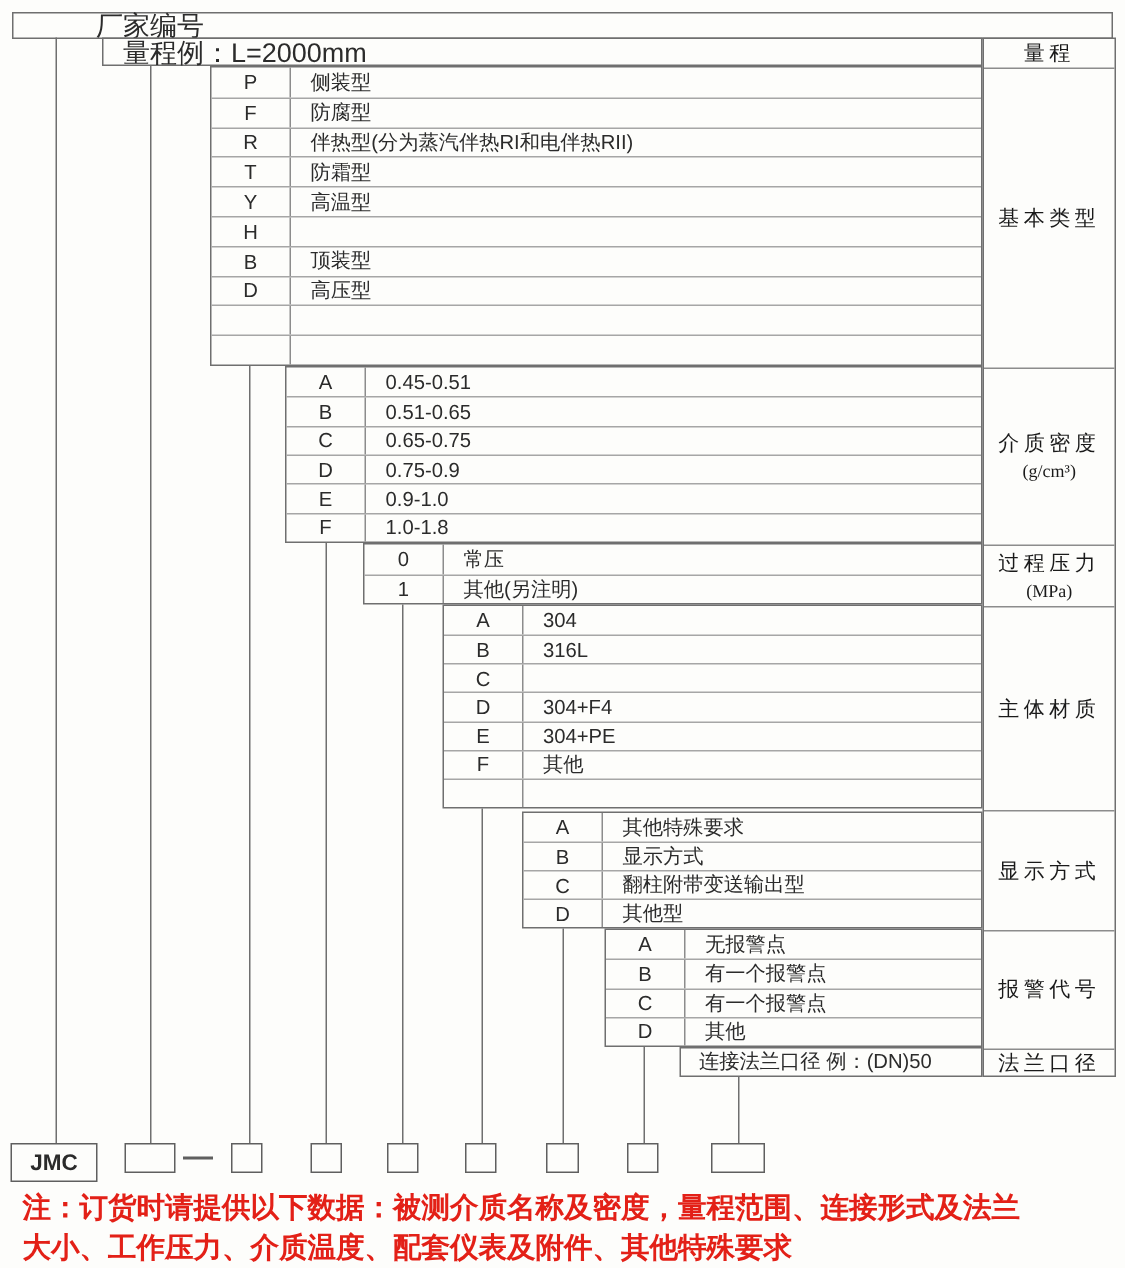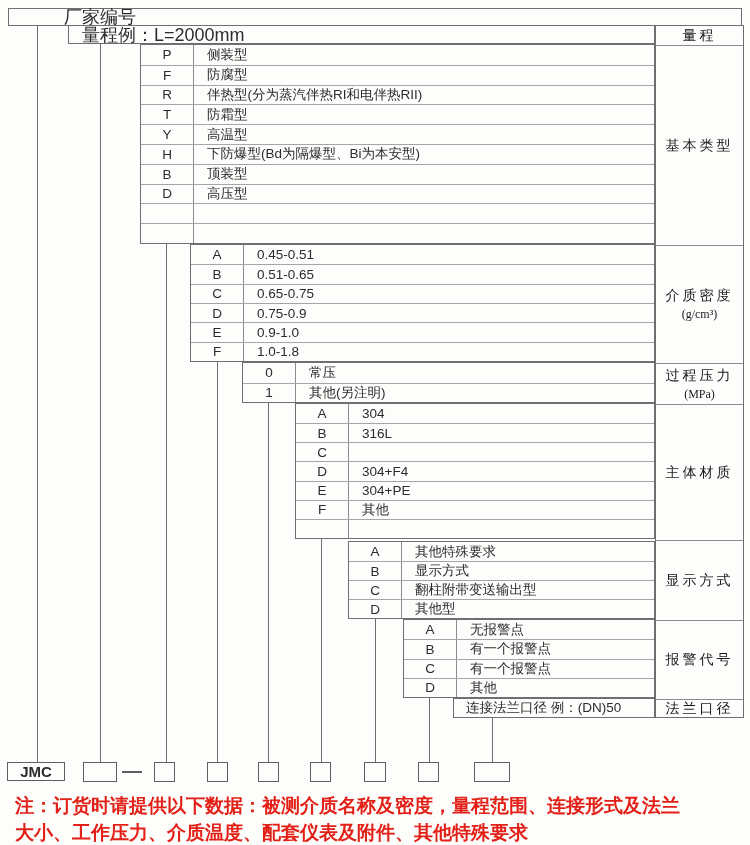--- a/index.html
+++ b/index.html
@@ -38,21 +38,21 @@
   .l2{left:100px;top:44px; height:718px;}
   .l3{left:166px;top:244px;height:518px;}
   .l4{left:217px;top:362px;height:400px;}
   .l5{left:268px;top:403px;height:359px;}
   .l6{left:321px;top:539px;height:223px;}
   .l7{left:375px;top:619px;height:143px;}
   .l8{left:429px;top:698px;height:64px;}
   .l9{left:492px;top:718px;height:44px;}
   
   .bbox{position:absolute;top:762px;height:20px;box-sizing:border-box;border:1px solid #5f5f5f;background:#fdfdfb;}
-  .jmc{left:7px;width:58px;height:19px;display:flex;align-items:center;justify-content:center;
+  .jmc{left:7px;width:58px;height:26px;display:flex;align-items:center;justify-content:center;
        font-weight:bold;font-size:15px;}
   .b2{left:83px; width:34px;}
   .b3{left:154px;width:21px;}
   .b4{left:207px;width:21px;}
   .b5{left:258px;width:21px;}
   .b6{left:310px;width:21px;}
   .b7{left:364px;width:22px;}
   .b8{left:418px;width:21px;}
   .b9{left:474px;width:36px;}
   .dash{position:absolute;left:122px;top:771px;width:20px;height:2px;background:#5f5f5f;}
@@ -89,21 +89,20 @@
     <div class="trow">
         <div class="tc code">T</div>
         <div class="tc desc">防霜型</div>
       </div>
     <div class="trow">
         <div class="tc code">Y</div>
         <div class="tc desc">高温型</div>
       </div>
     <div class="trow">
         <div class="tc code">H</div>
-        <div class="tc desc">下防爆型(Bd为隔爆型、Bi为本安型)</div>
       </div>
     <div class="trow">
         <div class="tc code">B</div>
         <div class="tc desc">顶装型</div>
       </div>
     <div class="trow">
         <div class="tc code">D</div>
         <div class="tc desc">高压型</div>
       </div>
     <div class="trow">

